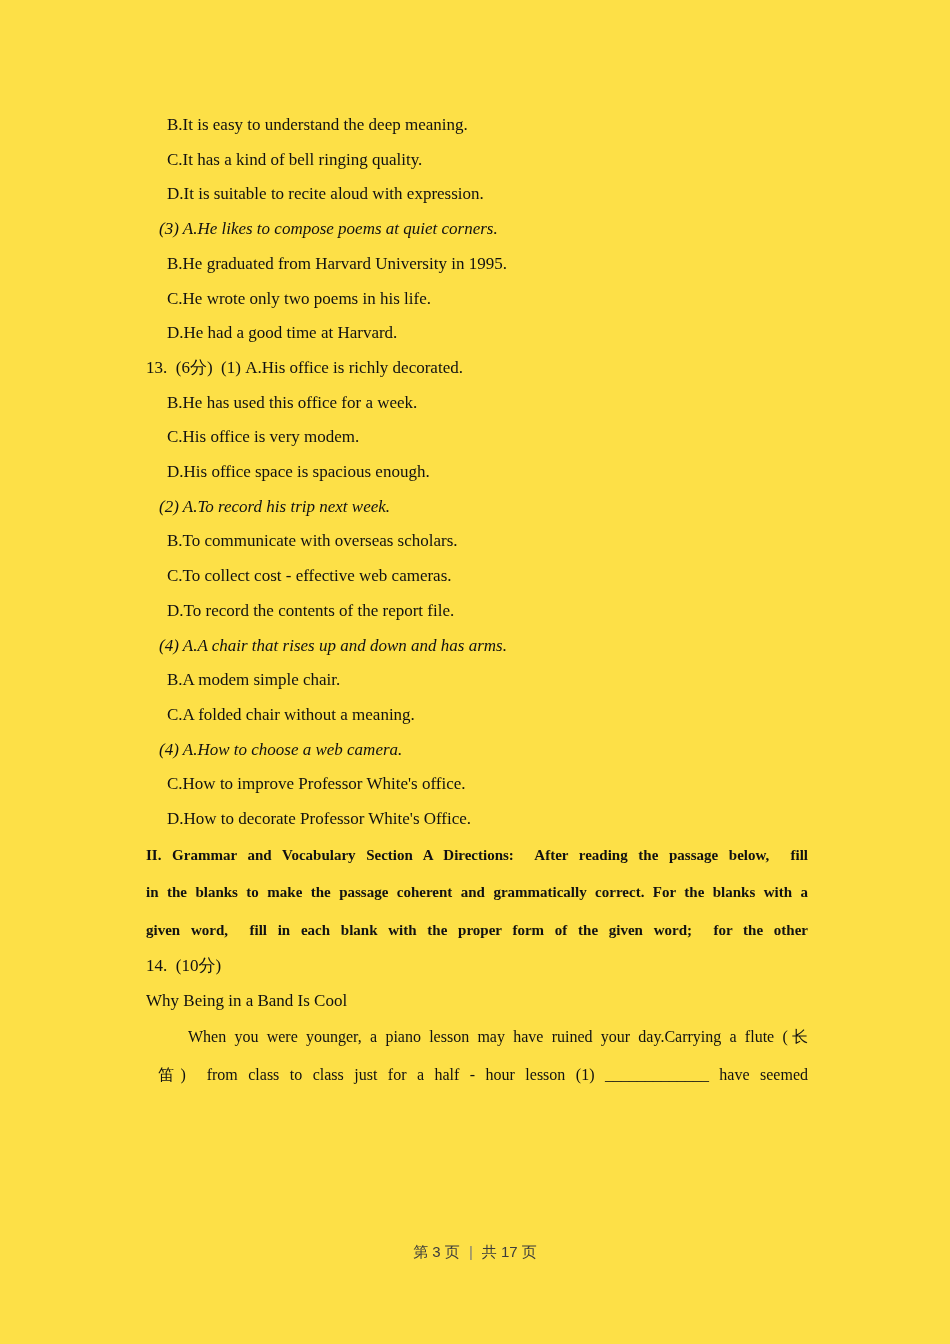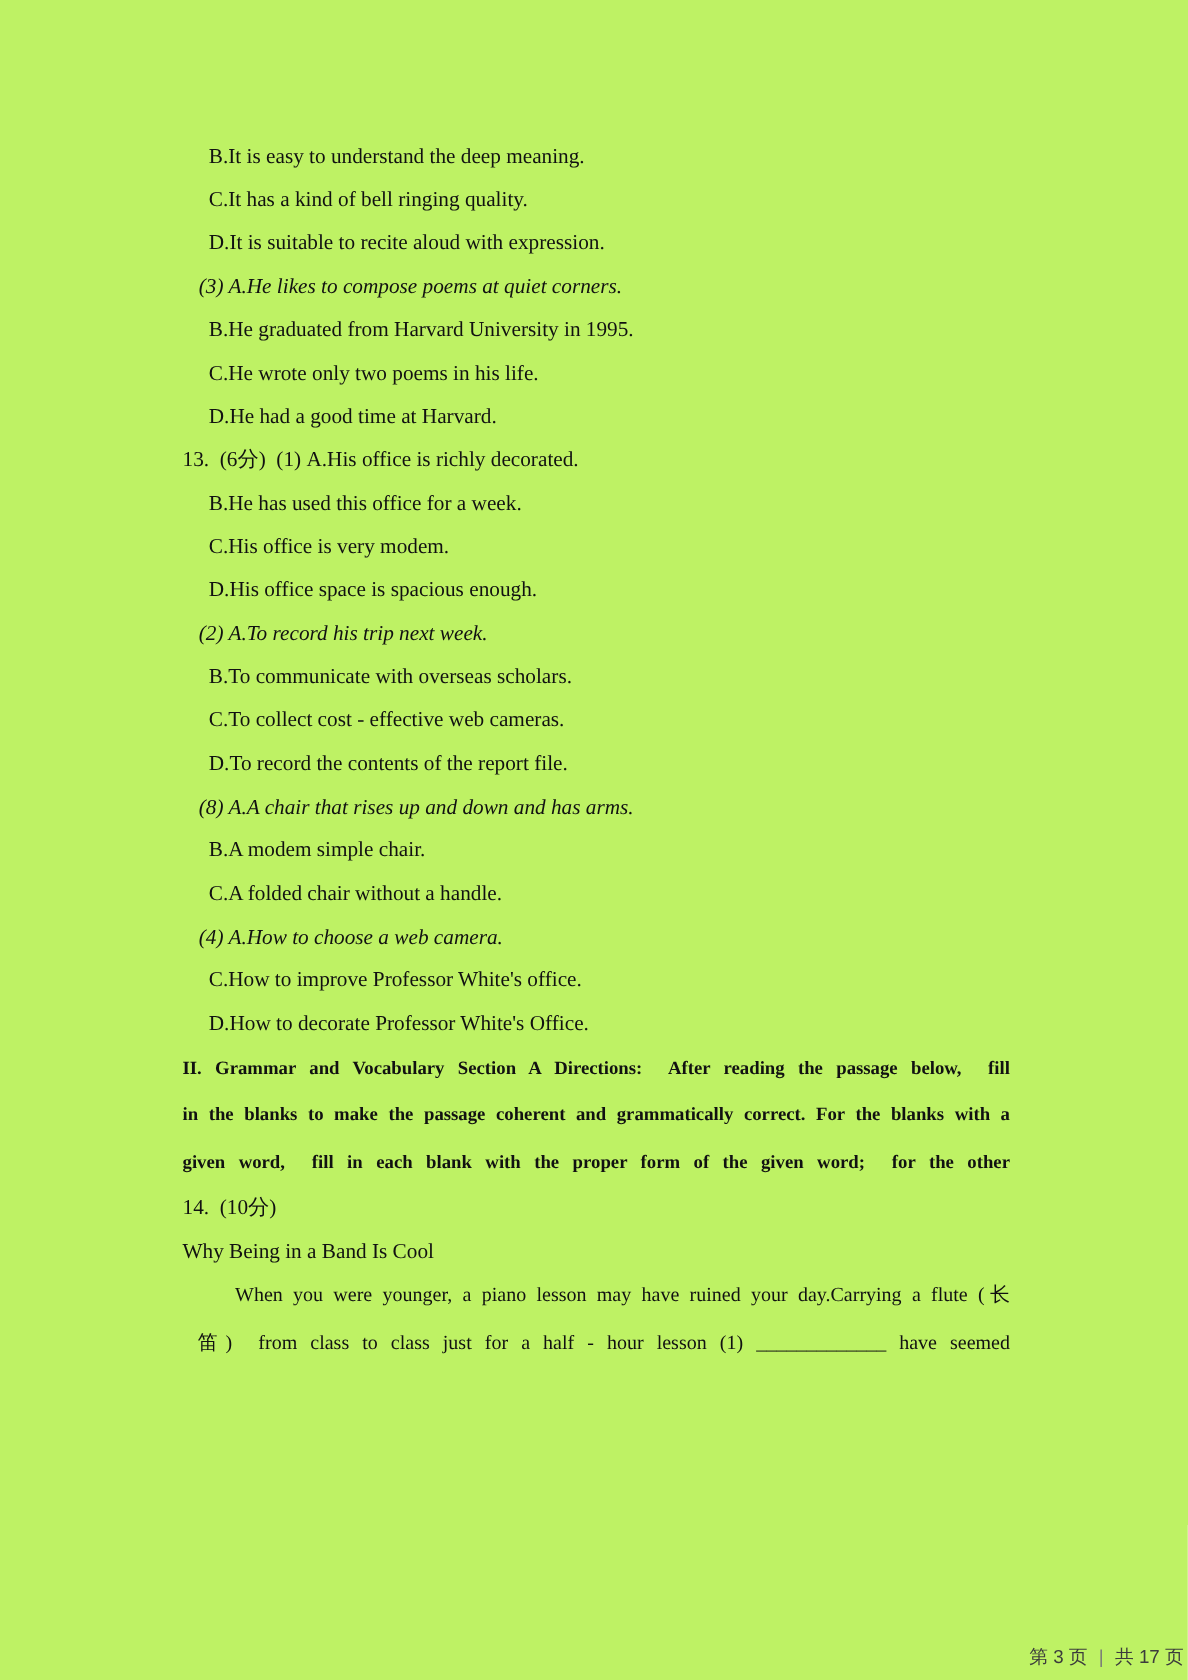--- a/index.html
+++ b/index.html
@@ -4,21 +4,21 @@
 <style>
   html,body{margin:0;padding:0;}
   body{
     width:950px;height:1344px;
     background:#ffffff;
     font-family:"Liberation Serif", serif;
     color:#111111;
     position:relative;
     overflow:hidden;
   }
-  .page{position:absolute;inset:0;background:#bef264;}
+  .page{position:absolute;inset:0;background:#fde047;}
   .content{
     position:absolute;
     top:108px;left:146px;width:662px;
   }
   .line{
     font-size:17px;
     line-height:34.7px;
     white-space:pre-wrap;
   }
   .option{padding-left:21px;}
@@ -41,22 +41,22 @@
   .passage{
     font-size:16px;
     line-height:37.5px;
     text-align:justify;
     text-align-last:justify;
     margin-left:12px;
   }
   .pfirst{text-indent:30px;}
   .footer{
     position:absolute;
-    top:1316px;left:0;width:950px;
-    text-align:right;
+    top:1243px;left:0;width:950px;
+    text-align:center;
     font-family:"Liberation Sans", sans-serif;
     font-size:15px;
     color:#3c3c3c;
   }
   .footer span{margin:0 3px;}
   .footer .sep{color:#7a7a7a;margin:0 6px;}
 </style>
 </head>
 <body>
 
@@ -70,23 +70,23 @@
       <div class="line option">C.He wrote only two poems in his life.</div>
       <div class="line option">D.He had a good time at Harvard.</div>
       <div class="line item">13.  (6分)  (1) A.His office is richly decorated.</div>
       <div class="line option">B.He has used this office for a week.</div>
       <div class="line option">C.His office is very modem.</div>
       <div class="line option">D.His office space is spacious enough.</div>
       <div class="line subq">(2) A.To record his trip next week.</div>
       <div class="line option">B.To communicate with overseas scholars.</div>
       <div class="line option">C.To collect cost - effective web cameras.</div>
       <div class="line option">D.To record the contents of the report file.</div>
-      <div class="line subq">(8) A.A chair that rises up and down and has arms.</div>
+      <div class="line subq">(4) A.A chair that rises up and down and has arms.</div>
       <div class="line option">B.A modem simple chair.</div>
-      <div class="line option">C.A folded chair without a handle.</div>
+      <div class="line option">C.A folded chair without a meaning.</div>
       <div class="line subq">(4) A.How to choose a web camera.</div>
       <div class="line option">C.How to improve Professor White's office.</div>
       <div class="line option">D.How to decorate Professor White's Office.</div>
       <div class="line boldj">II. Grammar and Vocabulary Section A Directions:  After reading the passage below,  fill</div>
       <div class="line boldj">in the blanks to make the passage coherent and grammatically correct. For the blanks with a</div>
       <div class="line boldj">given word,  fill in each blank with the proper form of the given word;  for the other</div>
       <div class="line item">14.  (10分)</div>
       <div class="line title">Why Being in a Band Is Cool</div>
       <div class="line passage pfirst">When you were younger, a piano lesson may have ruined your day.Carrying a flute (长</div>
       <div class="line passage">笛)  from class to class just for a half - hour lesson (1) _____________ have seemed</div>

